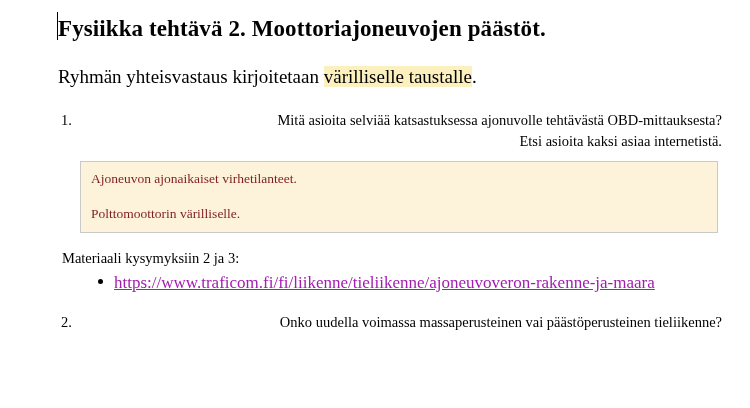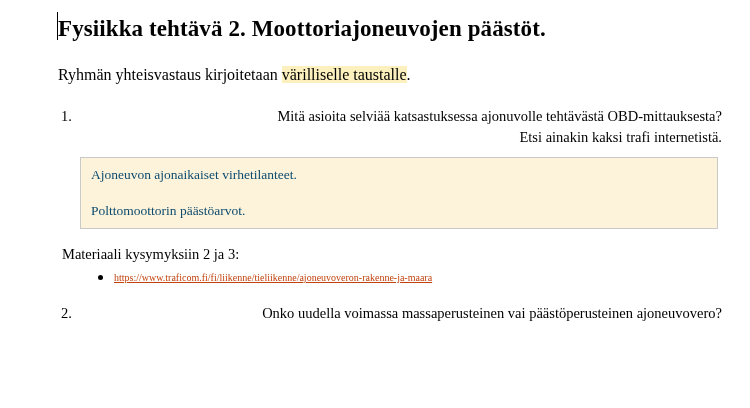--- a/index.html
+++ b/index.html
@@ -33,21 +33,21 @@
   .doc-title {
     font-family: "Liberation Serif", serif;
     font-size: 23px;
     font-weight: 700;
     line-height: 1.22;
     margin: 0 0 0 0;
     padding-top: 3px;
     letter-spacing: 0.1px;
   }
   .intro {
-    font-size: 16px;
+    font-size: 19px;
     line-height: 1.3;
     margin-top: 22px;
     margin-bottom: 10px;
   }
   .hl {
     background: #fdf0bf;
   }
   .q-block {
     margin-top: 20px;
   }
@@ -72,21 +72,21 @@
     margin-top: 1px;
   }
   .answer-box {
     border: 1px solid #c9c9c9;
     background: #fdf3da;
     margin-top: 9px;
     margin-left: 22px;
     margin-right: 4px;
   }
   .answer-line {
-    color: #0c4a6e;
+    color: #7f1d1d;
     font-size: 13.5px;
     line-height: 1.3;
     padding: 8px 10px 9px 10px;
   }
   .answer-line + .answer-line {
     border-top: 1px solid #d7c9a4;
     border-top-color: transparent;
   }
   .materials {
     font-size: 14.5px;
@@ -108,23 +108,23 @@
     content: "";
     position: absolute;
     left: 0;
     top: 8px;
     width: 5px;
     height: 5px;
     border-radius: 50%;
     background: #000;
   }
   a.link {
-    color: #c2410c;
+    color: #a21caf;
     text-decoration: underline;
-    font-size: 10px;
+    font-size: 17px;
   }
   .underline-word {
   }
   .q2-block {
     margin-top: 16px;
   }
 </style>
 </head>
 <body>
 
@@ -134,38 +134,38 @@
 
   <h1 class="doc-title">Fysiikka tehtävä 2. Moottoriajoneuvojen päästöt.</h1>
 
   <p class="intro"><span>Ryhmän yhteisvastaus kirjoitetaan </span><span class="hl">värilliselle taustalle</span><span>.</span></p>
 
   <div class="q-block">
     <div class="q-row">
       <div class="q-num">1.</div>
       <div class="q-text">
         <div>Mitä asioita selviää katsastuksessa ajonuvolle tehtävästä OBD-mittauksesta?</div>
-        <div class="q-sub">Etsi ainakin kaksi trafi internetistä.</div>
+        <div class="q-sub">Etsi asioita kaksi asiaa internetistä.</div>
       </div>
     </div>
 
     <div class="answer-box">
       <div class="answer-line">Ajoneuvon ajonaikaiset virhetilanteet.</div>
-      <div class="answer-line">Polttomoottorin päästöarvot.</div>
+      <div class="answer-line">Polttomoottorin värilliselle.</div>
     </div>
   </div>
 
   <div class="materials">
     <div>Materiaali kysymyksiin 2 ja 3:</div>
     <ul class="links">
       <li><a class="link" href="#">https://www.traficom.fi/fi/liikenne/tieliikenne/ajoneuvoveron-rakenne-ja-maara</a></li>
     </ul>
   </div>
 
   <div class="q2-block">
     <div class="q-row">
       <div class="q-num">2.</div>
-      <div class="q-text"><span>Onko uudella voimassa </span><span class="underline-word">massaperusteinen</span><span> </span><span class="underline-word">vai</span><span> päästöperusteinen ajoneuvovero?</span></div>
+      <div class="q-text"><span>Onko uudella voimassa </span><span class="underline-word">massaperusteinen</span><span> </span><span class="underline-word">vai</span><span> päästöperusteinen tieliikenne?</span></div>
     </div>
 
   </div>
 
 </div>
 
 </body></html>

